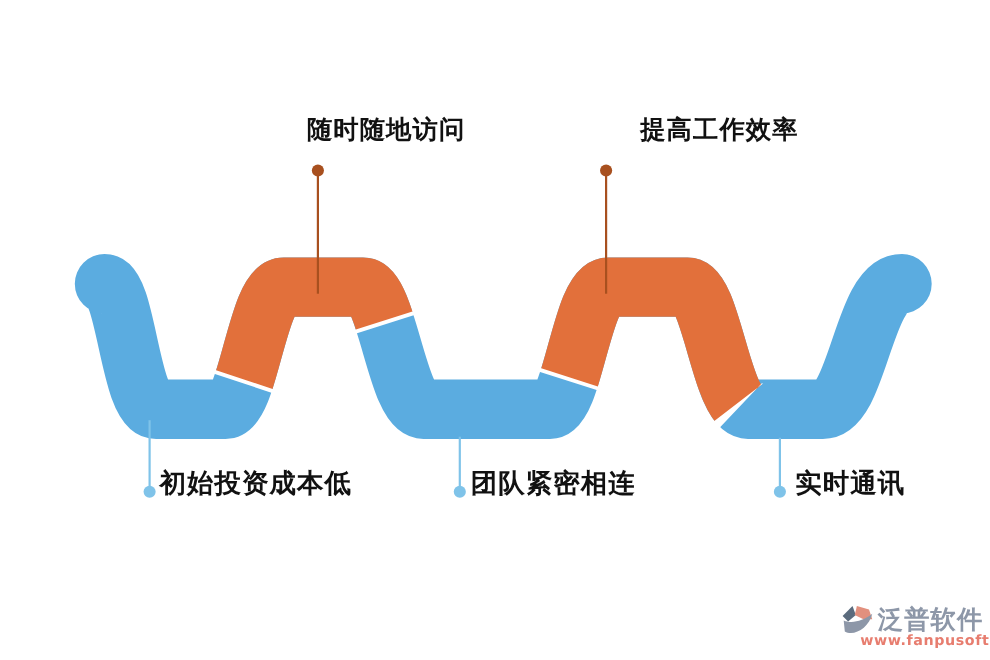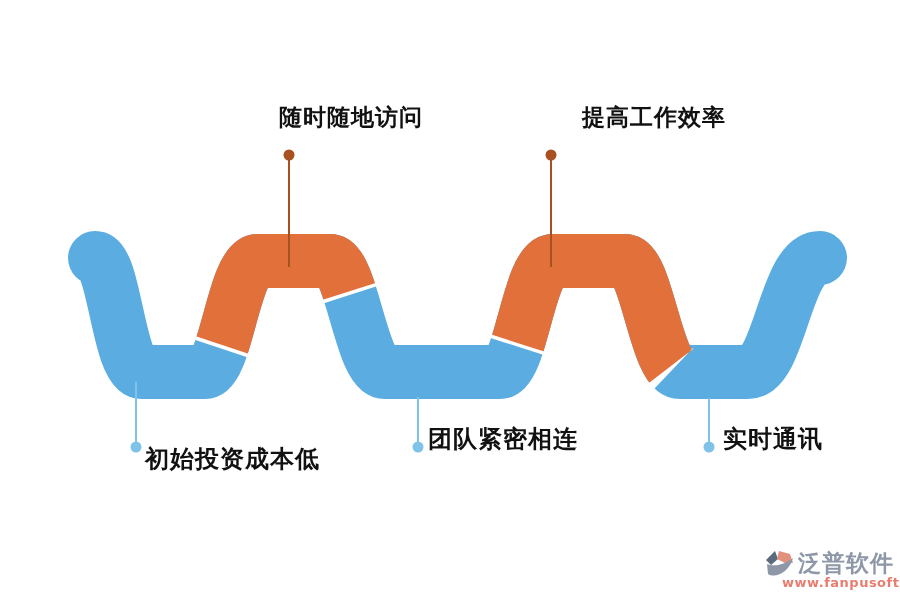--- a/index.html
+++ b/index.html
@@ -68,21 +68,21 @@
     <circle cx="418" cy="447" r="5.5" fill="#7fc3e9"></circle>
 
     <line x1="709" y1="398" x2="709" y2="443" stroke-width="2" stroke="#7fc3e9"></line>
     <circle cx="709" cy="447" r="5.5" fill="#7fc3e9"></circle>
   </svg>
 
   <div class="callout top" style="left:279px;top:102px;">随时随地访问</div>
 
   <div class="callout top" style="left:582px;top:102px;">提高工作效率</div>
 
-  <div class="callout bottom" style="left:145px;top:443px;">初始投资成本低</div>
+  <div class="callout bottom" style="left:145px;top:423px;">初始投资成本低</div>
 
   <div class="callout bottom" style="left:723px;top:423px;">实时通讯</div>
 
   <div class="callout bottom" style="left:428px;top:423px;">团队紧密相连</div>
 
   <div class="logo">
     <svg class="logo-icon" viewBox="0 0 32 32">
       <path d="M2 11 L11 2 L14 10 L7 16 Z" fill="#5b6b7d"></path>
       <path d="M15 2 L26 5 L29 14 L21 14 L13 10 Z" fill="#e2907e"></path>
       <path d="M3 15 C 10 18 20 16 29 9 C 26 22 12 30 4 25 Z" fill="#8d97a8"></path>

